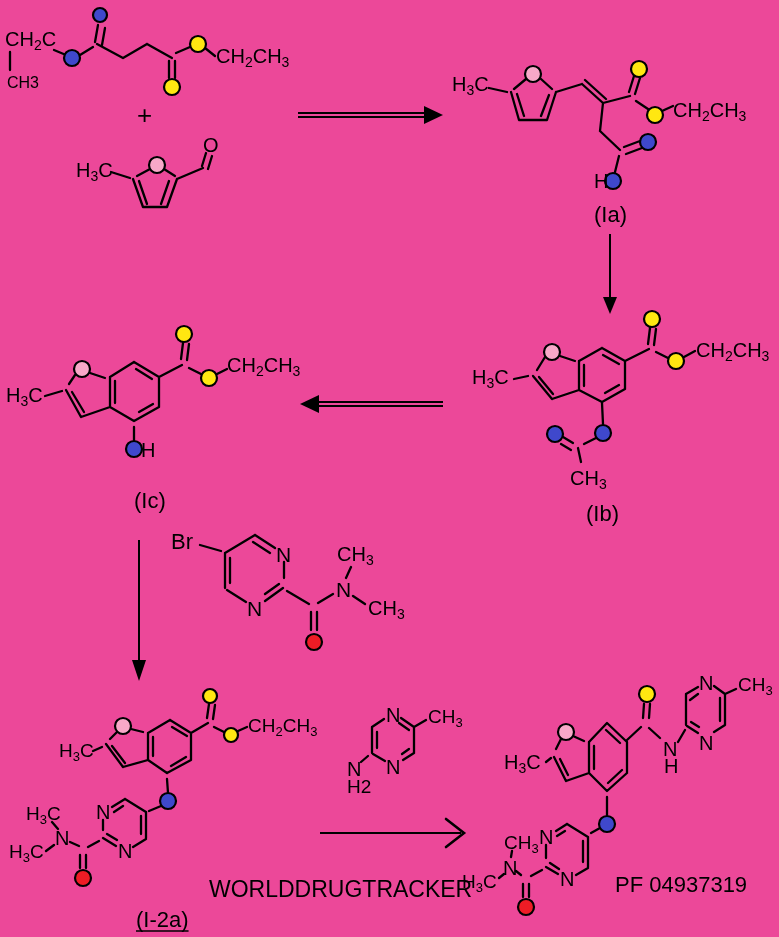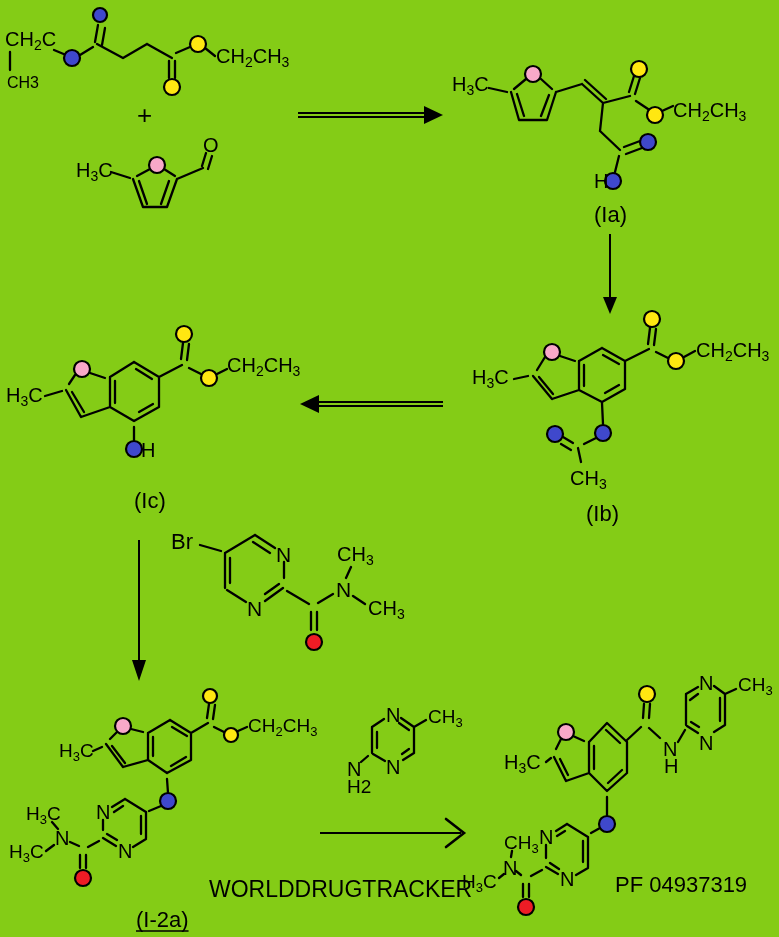--- a/index.html
+++ b/index.html
@@ -1,16 +1,16 @@
 <!DOCTYPE html>
 <html><head>
 <meta charset="utf-8">
 <style>
   html,body{margin:0;padding:0;background:#ffffff;}
-  .canvas{position:relative;width:779px;height:937px;background:#84cc16;overflow:hidden;}
+  .canvas{position:relative;width:779px;height:937px;background:#ec4899;overflow:hidden;}
   svg{display:block;}
   .bond{stroke:#000;stroke-width:2.3;fill:none;stroke-linecap:round;}
   .arrow-shaft{stroke:#000;stroke-width:2;fill:none;}
   .arrow-head{fill:#000;stroke:none;}
   .arrow-open{stroke:#000;stroke-width:2.6;fill:none;stroke-linecap:round;}
   .dot{stroke:#000;stroke-width:2.2;}
   text{font-family:"Liberation Sans", sans-serif;fill:#000;}
   .underline{stroke:#000;stroke-width:1.6;}
 </style>
 </head>

